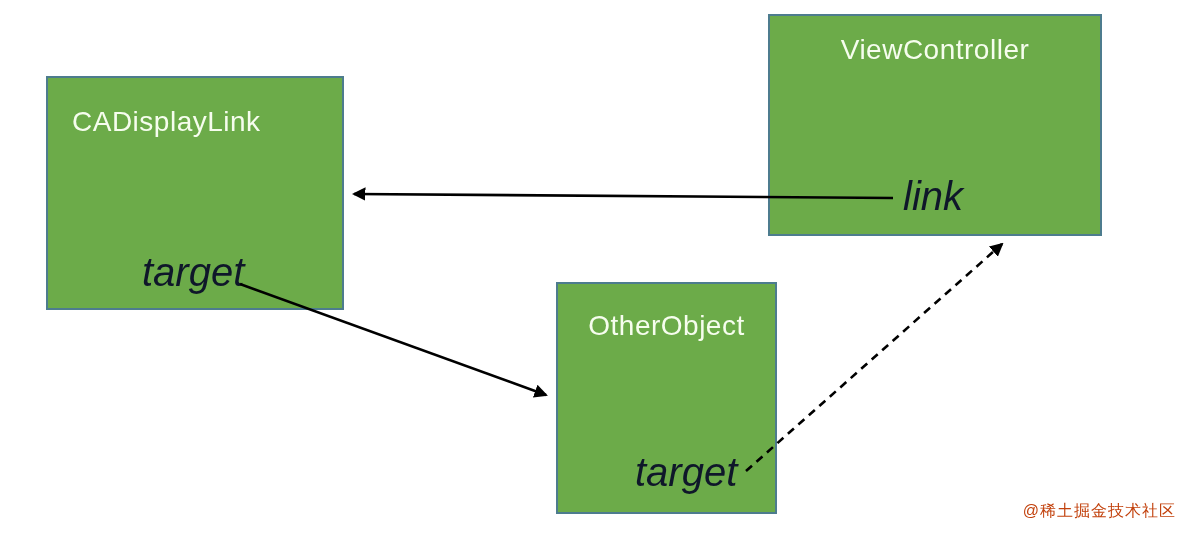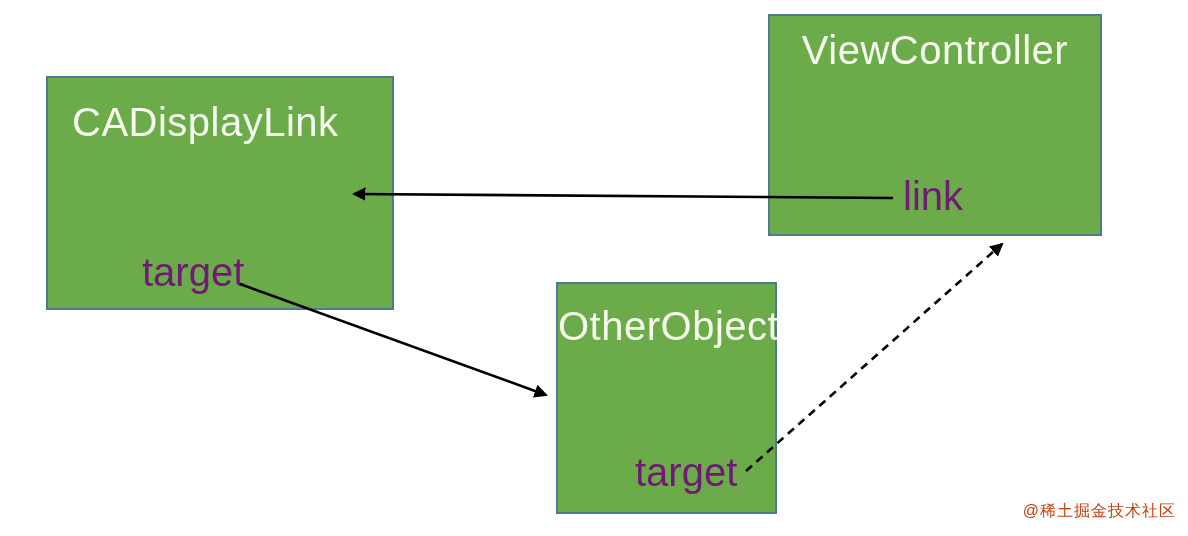--- a/index.html
+++ b/index.html
@@ -13,35 +13,36 @@
     width: 1188px; height: 536px; background: #ffffff;
   }
   .node {
     position: absolute;
     background: #6cab49;
     border: 2px solid #4d7c8e;
   }
   .node-title {
     position: absolute;
     color: #f6fdee;
-    font-size: 40px;
+    font-size: 28px;
     line-height: 48px;
     white-space: nowrap;
     letter-spacing: 0.5px;
   }
   .node-prop {
     position: absolute;
-    color: #701a75;
+    color: #0f172a;
     font-size: 40px;
     line-height: 48px;
     white-space: nowrap;
+    font-style: italic;
   }
   .title-centered { left: 0; right: 0; text-align: center; }
 
-  #box-cadisplaylink { left: 46px; top: 76px; width: 348px; height: 234px; }
+  #box-cadisplaylink { left: 46px; top: 76px; width: 298px; height: 234px; }
   #box-cadisplaylink .node-title { left: 24px; top: 20px; }
   #box-cadisplaylink .node-prop  { left: 94px; top: 170px; }
 
   #box-viewcontroller { left: 768px; top: 14px; width: 334px; height: 222px; }
   #box-viewcontroller .node-title { top: 10px; }
   #box-viewcontroller .node-prop  { left: 133px; top: 156px; }
 
   #box-otherobject { left: 556px; top: 282px; width: 221px; height: 232px; }
   #box-otherobject .node-title { top: 18px; }
   #box-otherobject .node-prop  { left: 77px; top: 164px; }

